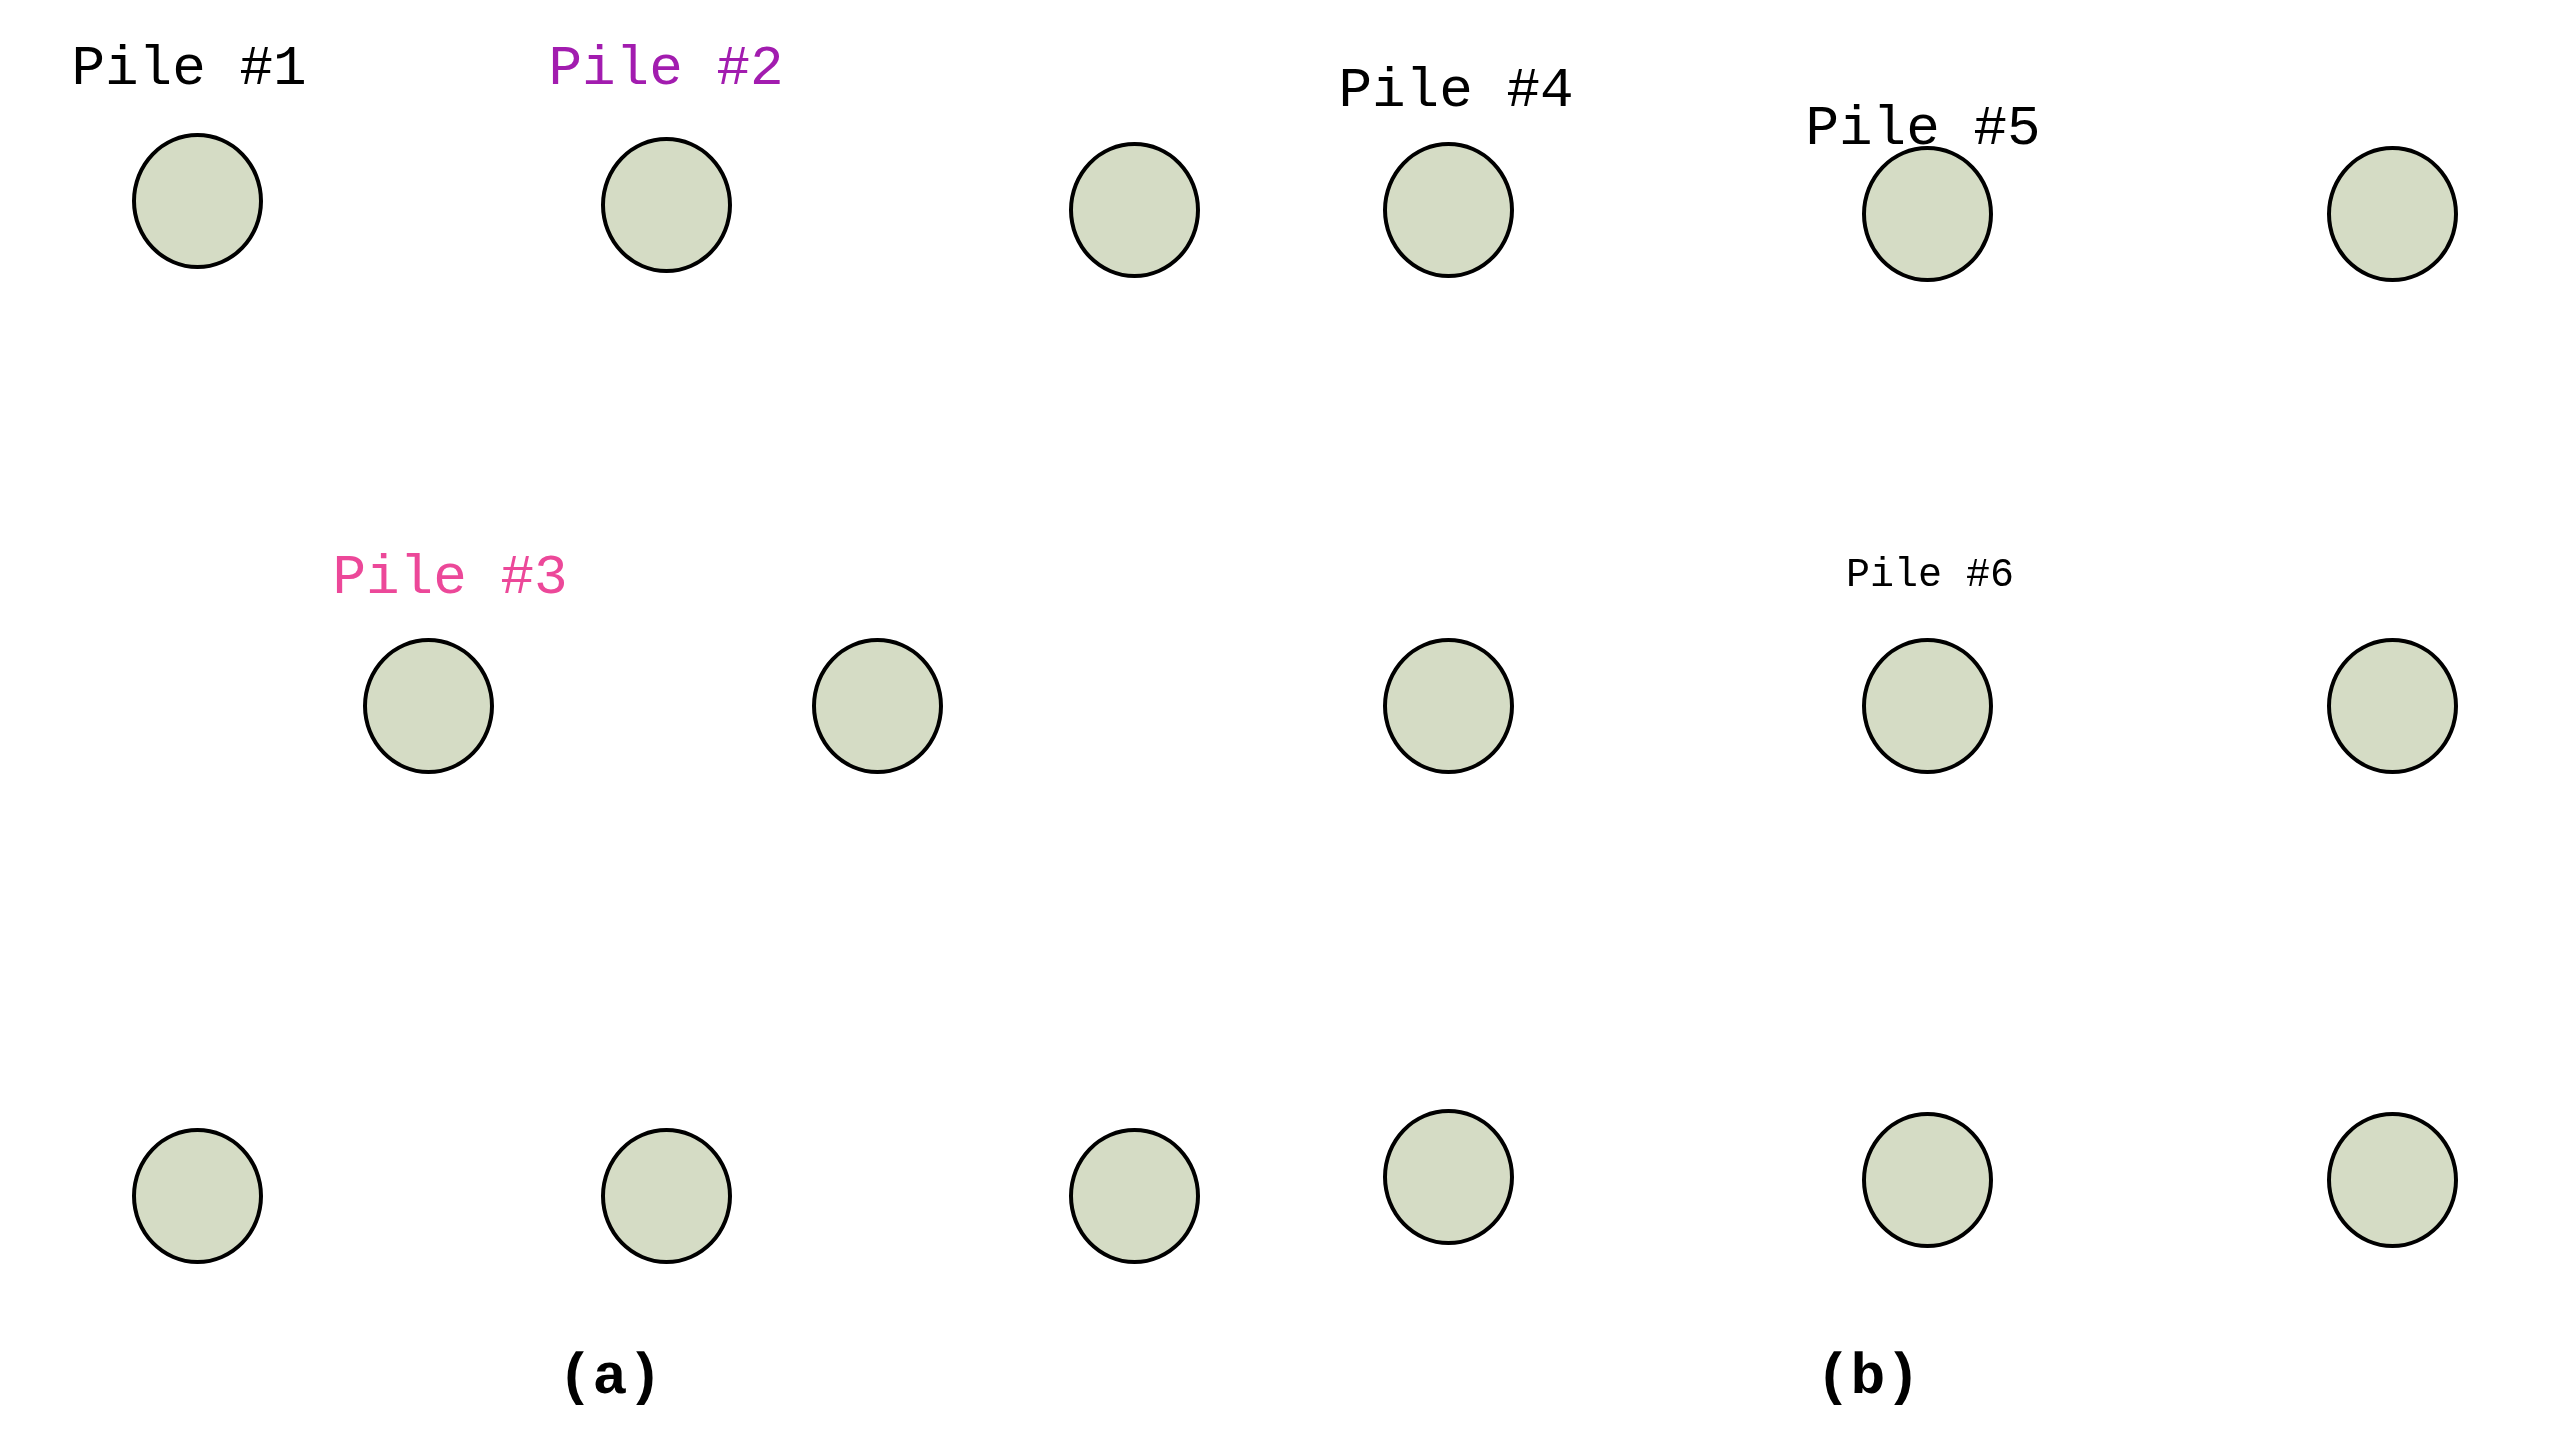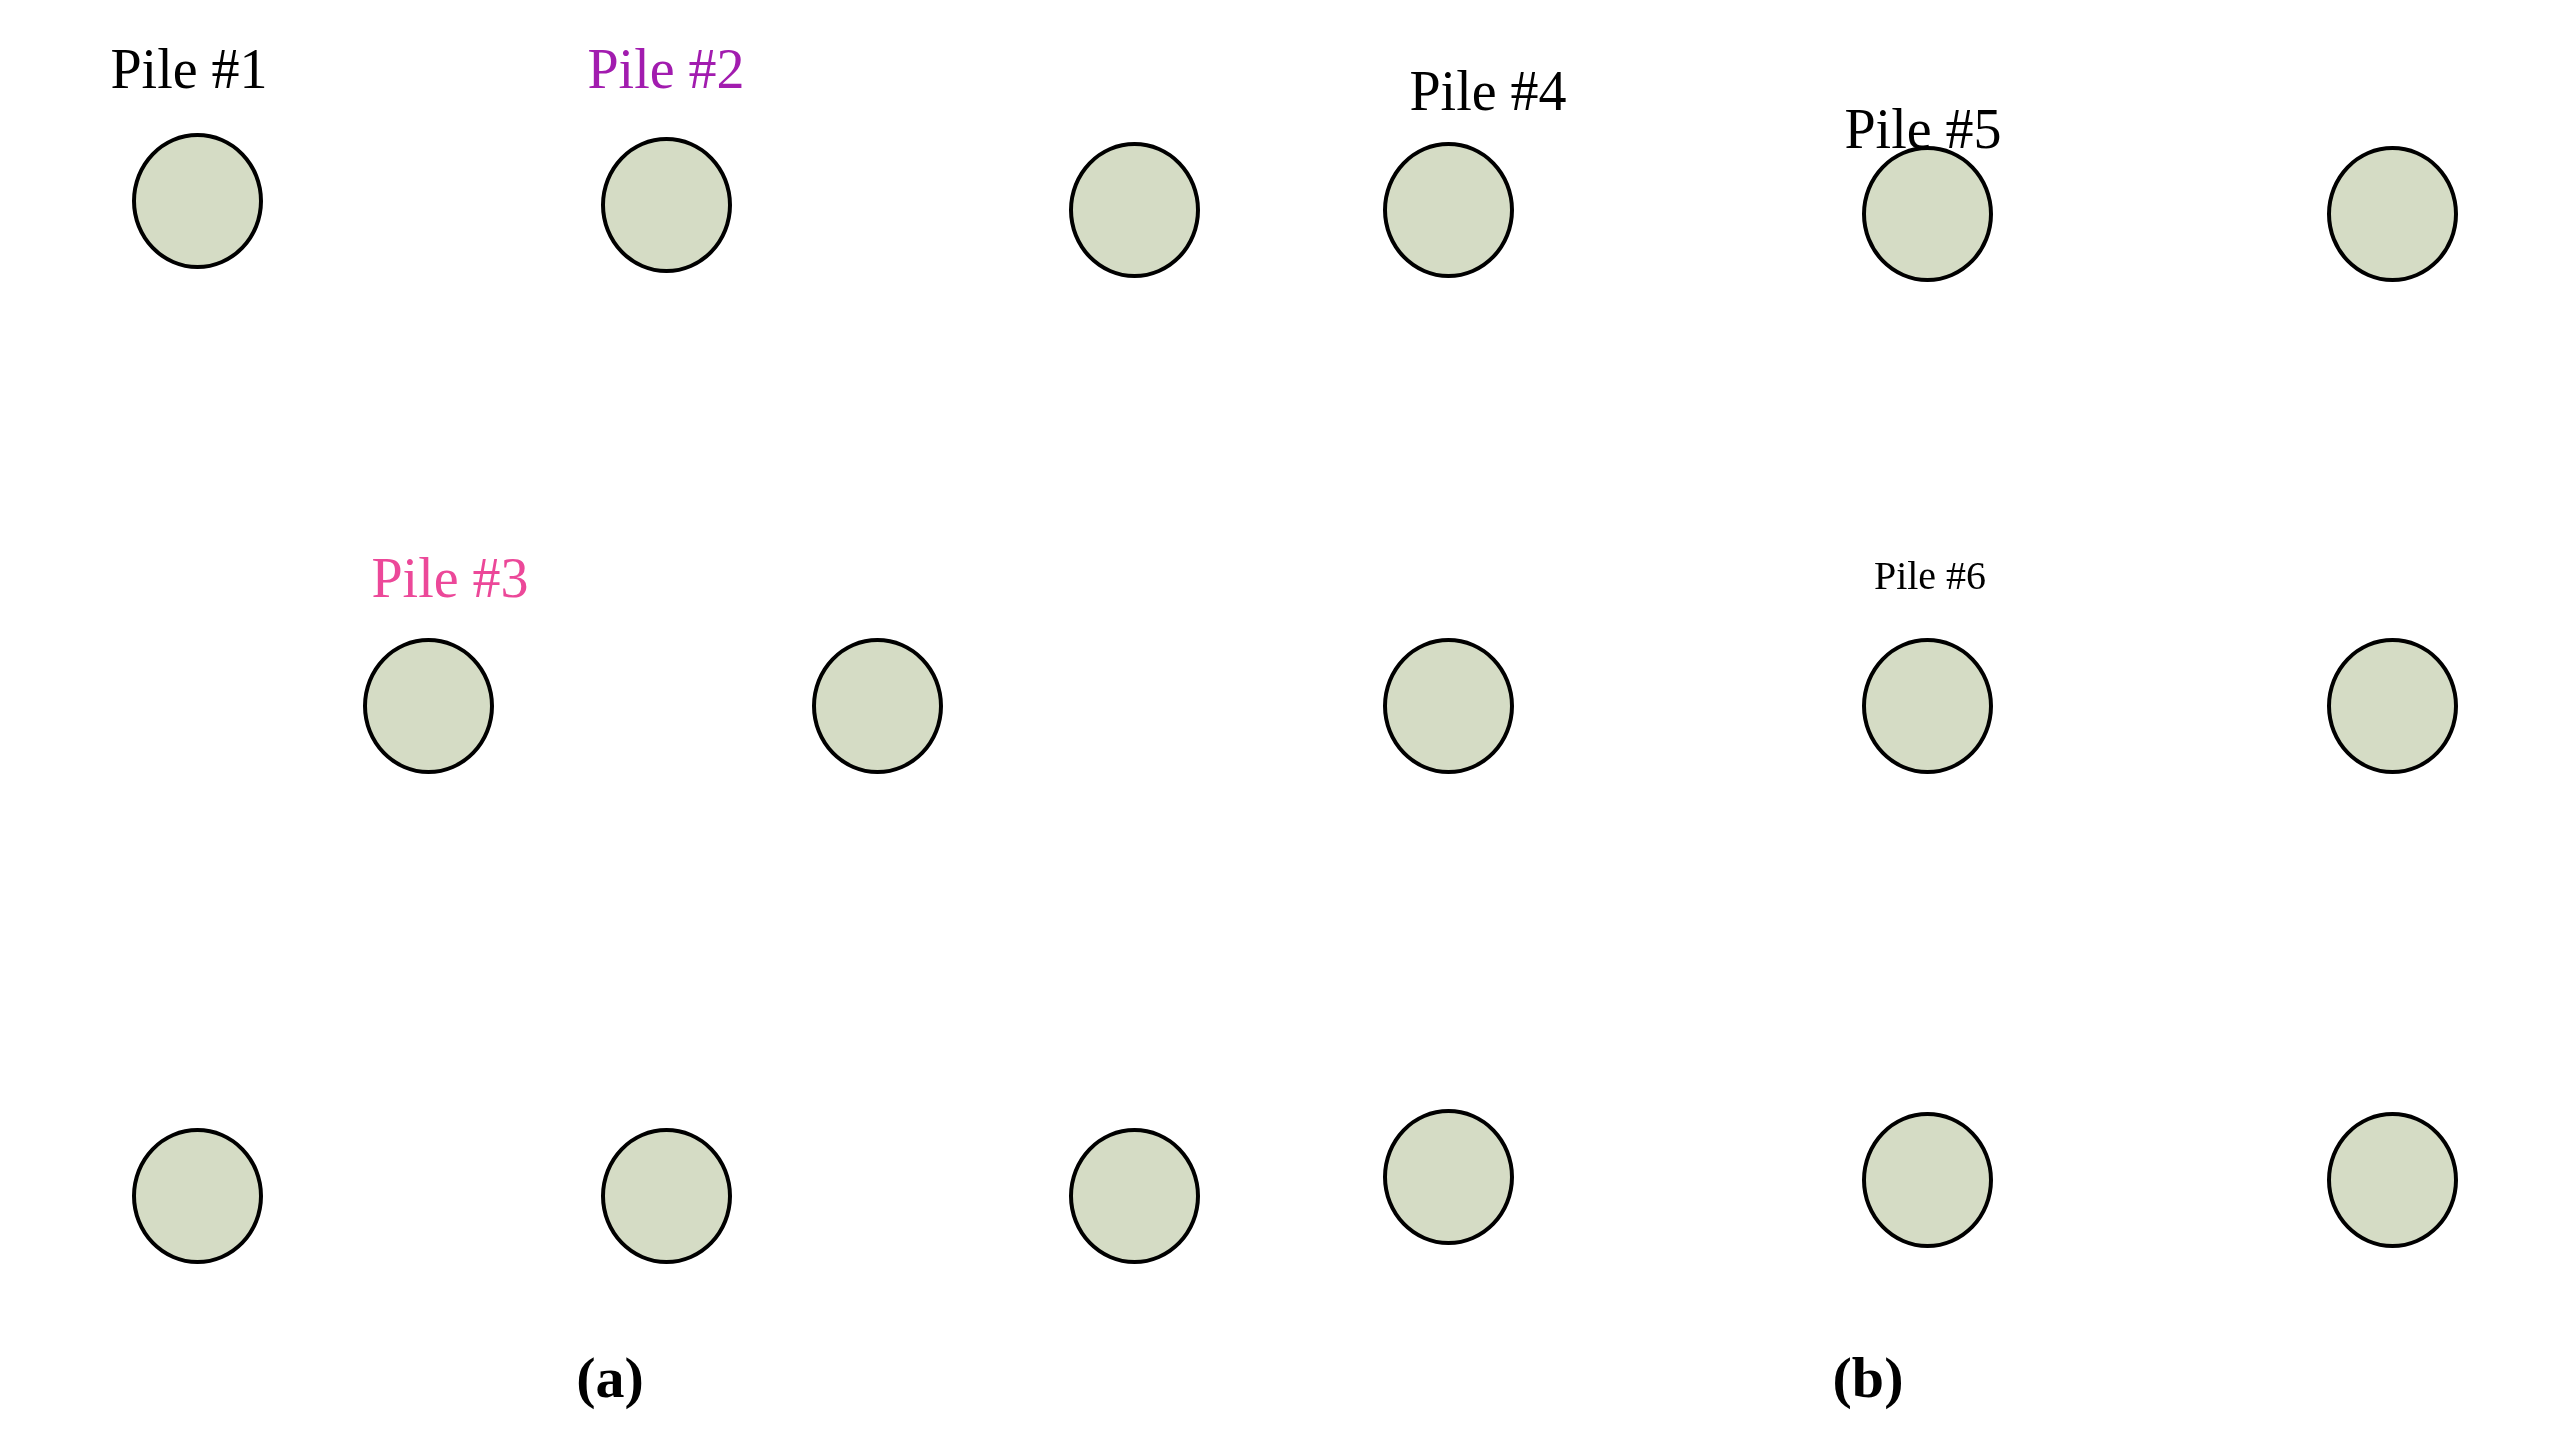--- a/index.html
+++ b/index.html
@@ -6,21 +6,21 @@
     margin: 0;
     padding: 0;
     background: #ffffff;
   }
   .figure-canvas {
     position: relative;
     width: 2576px;
     height: 1456px;
     background: #ffffff;
     overflow: hidden;
-    font-family: Liberation Serif, serif;
+    font-family: Liberation Mono, monospace;
   }
   .pile-circle {
     position: absolute;
     box-sizing: border-box;
     border-radius: 50%;
   }
   .pile-label {
     position: absolute;
     transform: translateX(-50%);
     white-space: nowrap;
@@ -54,19 +54,19 @@
     <div class="pile-circle" style="width: 131px; height: 136px; left: 2327px; top: 146px; background: rgb(213, 220, 197); border: 4.5px solid rgb(0, 0, 0);"></div>
     <div class="pile-circle" style="width: 131px; height: 136px; left: 1383px; top: 638px; background: rgb(213, 220, 197); border: 4.5px solid rgb(0, 0, 0);"></div>
     <div class="pile-circle" style="width: 131px; height: 136px; left: 1862px; top: 638px; background: rgb(213, 220, 197); border: 4.5px solid rgb(0, 0, 0);"></div>
     <div class="pile-circle" style="width: 131px; height: 136px; left: 2327px; top: 638px; background: rgb(213, 220, 197); border: 4.5px solid rgb(0, 0, 0);"></div>
     <div class="pile-circle" style="width: 131px; height: 136px; left: 1383px; top: 1109px; background: rgb(213, 220, 197); border: 4.5px solid rgb(0, 0, 0);"></div>
     <div class="pile-circle" style="width: 131px; height: 136px; left: 1862px; top: 1112px; background: rgb(213, 220, 197); border: 4.5px solid rgb(0, 0, 0);"></div>
     <div class="pile-circle" style="width: 131px; height: 136px; left: 2327px; top: 1112px; background: rgb(213, 220, 197); border: 4.5px solid rgb(0, 0, 0);"></div>
     <div class="pile-label" style="left: 189px; top: 41px; font-size: 56px; color: rgb(0, 0, 0);">Pile #1</div>
     <div class="pile-label" style="left: 666px; top: 41px; font-size: 56px; color: #a21caf;">Pile #2</div>
     <div class="pile-label" style="left: 450px; top: 550px; font-size: 56px; color: #ec4899;">Pile #3</div>
-    <div class="pile-label" style="left: 1488px; top: 63px; font-size: 56px; color: rgb(0, 0, 0);">Pile #4</div>
+    <div class="pile-label" style="left: 1456px; top: 63px; font-size: 56px; color: rgb(0, 0, 0);">Pile #4</div>
     <div class="pile-label" style="left: 1923px; top: 65px; font-size: 56px; color: rgb(0, 0, 0); margin-top: 36px;">Pile #5</div>
     <div class="pile-label" style="left: 1930px; top: 556px; font-size: 40px; color: rgb(0, 0, 0);">Pile #6</div>
     <div class="panel-caption" style="left: 610px; top: 1349px; font-size: 58px; color: rgb(0, 0, 0);">(a)</div>
     <div class="panel-caption" style="left: 1868px; top: 1349px; font-size: 58px; color: rgb(0, 0, 0);">(b)</div>
   </div>
 
 
 </body></html>

